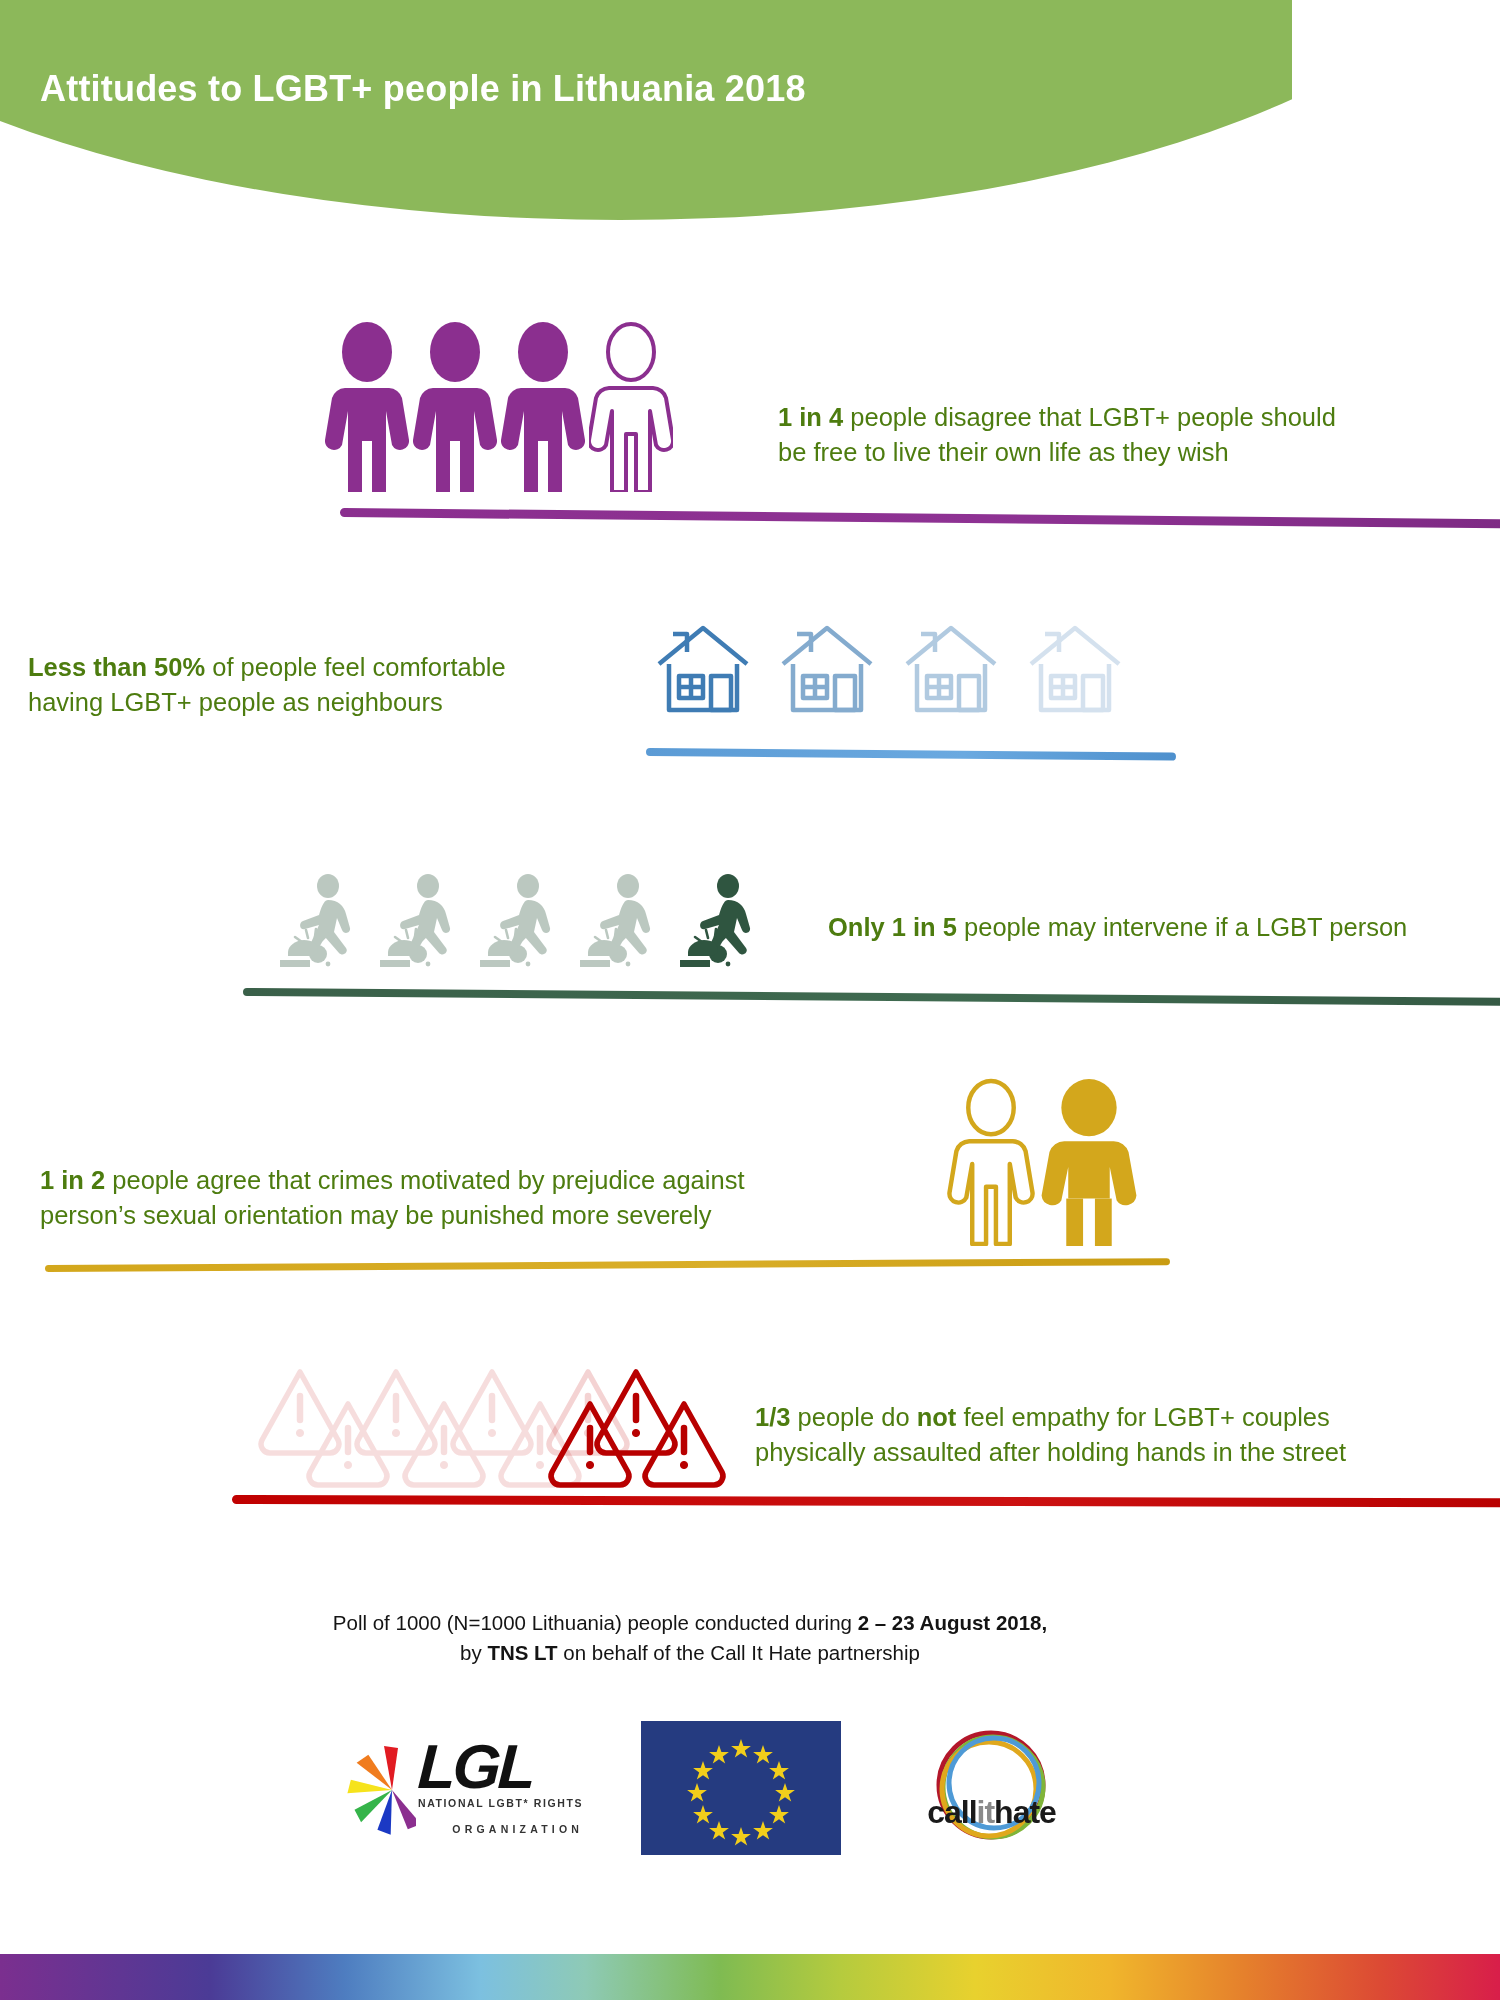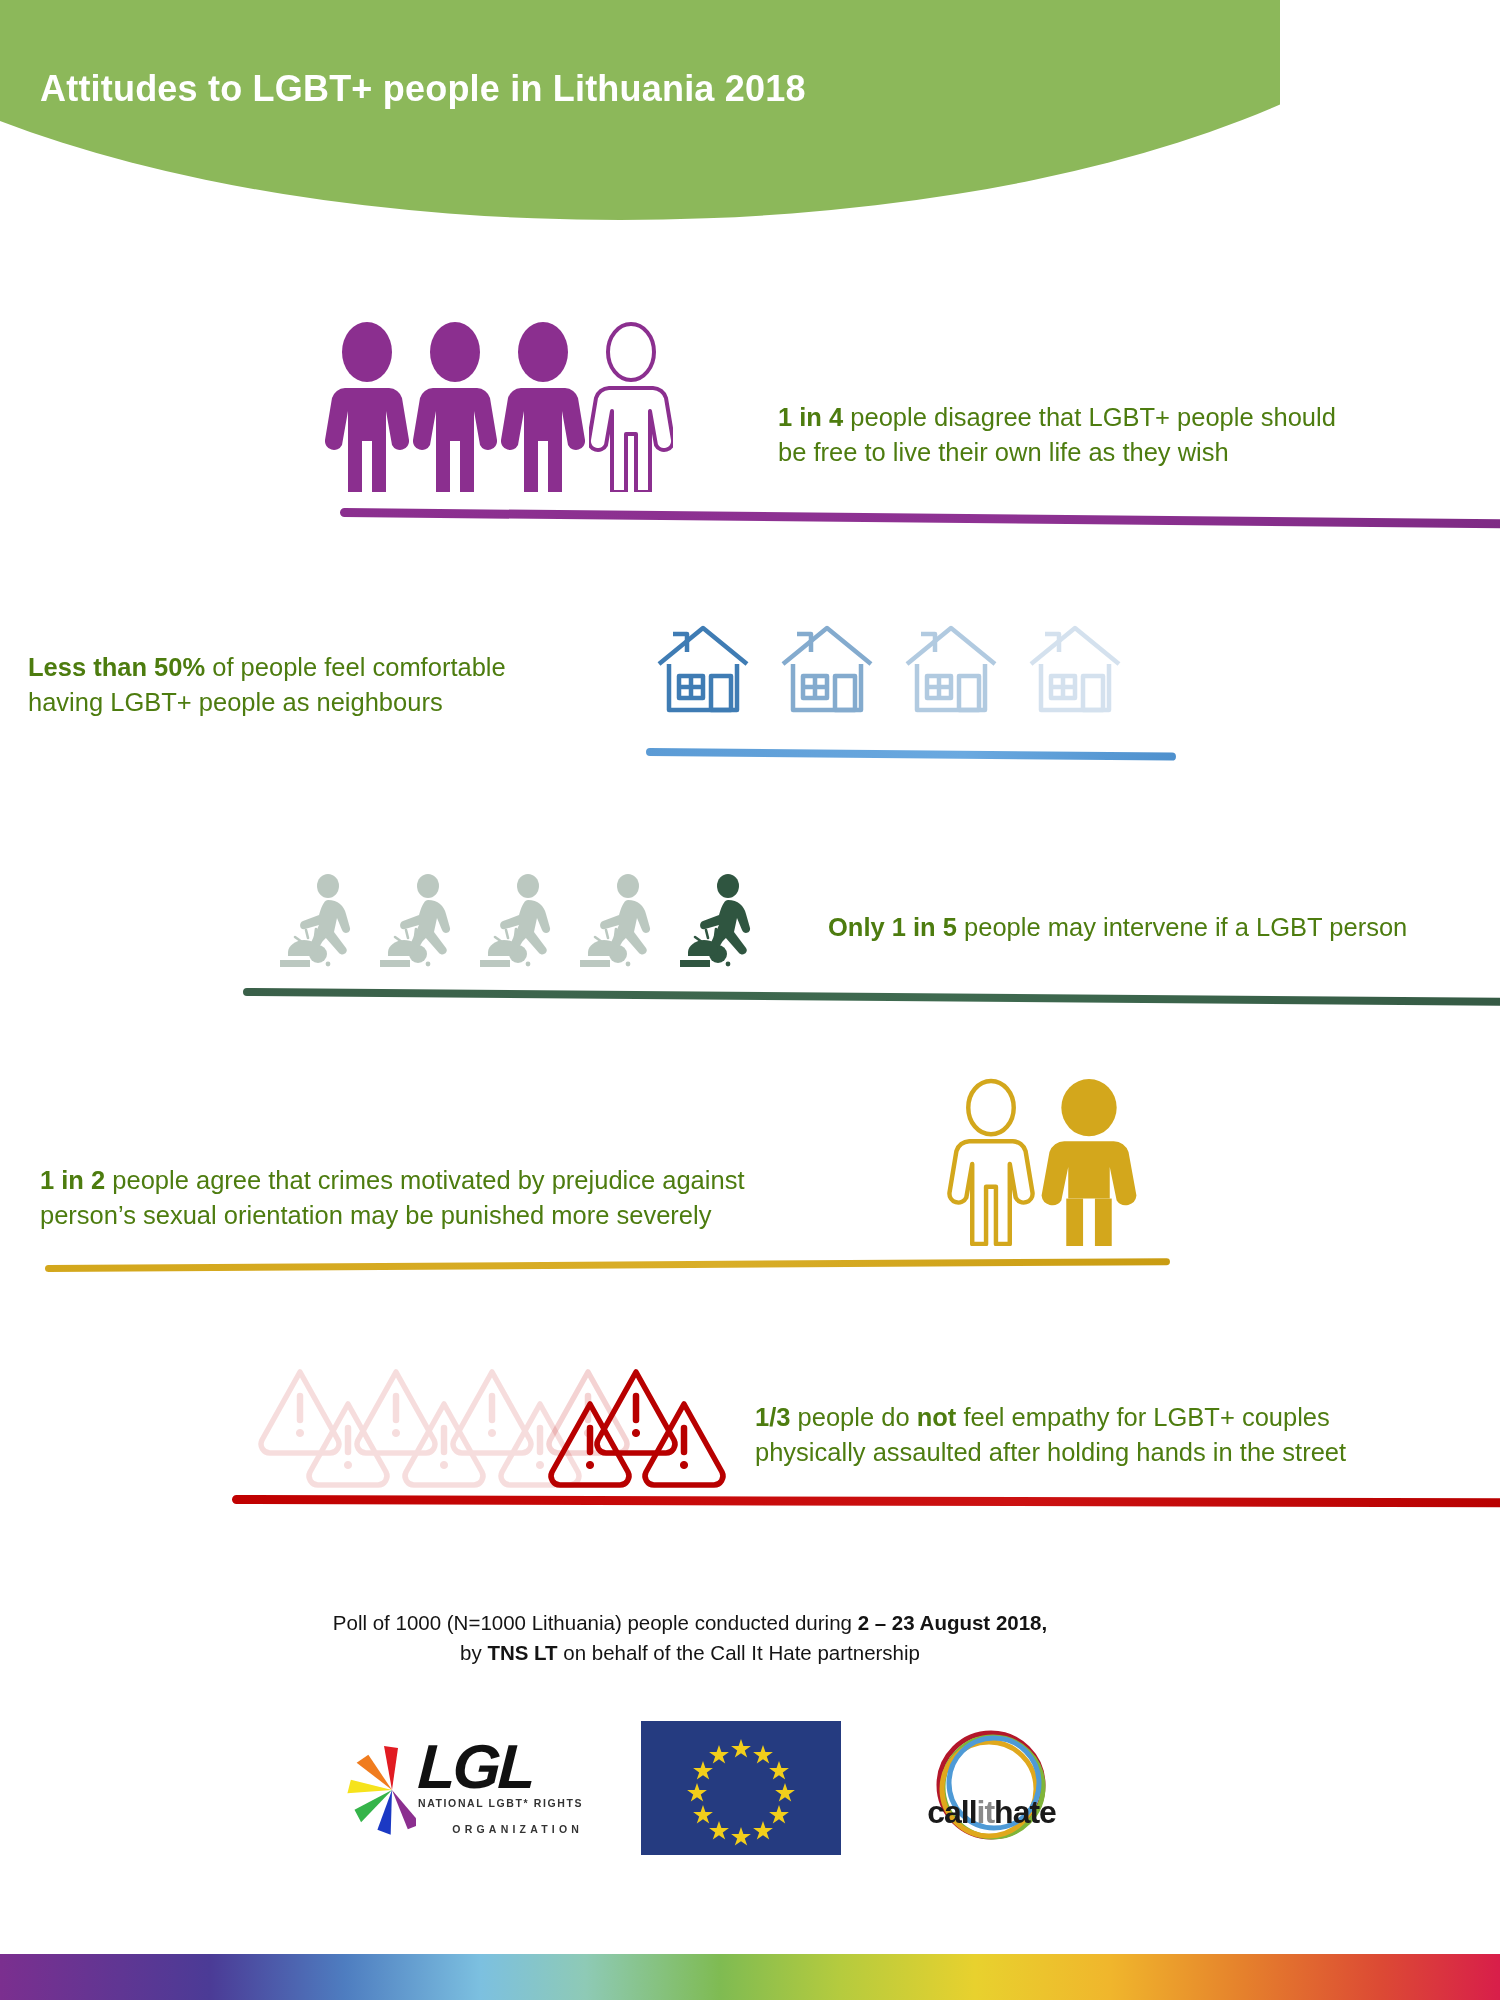--- a/index.html
+++ b/index.html
@@ -16,20 +16,21 @@
     color: #111111;
   }
 
   
   #header-band {
     position: absolute;
     left: 0; top: 0;
     width: 1280px;
     height: 230px;
     overflow: hidden;
+    padding-left: 12px;
   }
   #header-shape {
     position: absolute;
     left: -260px;
     top: -640px;
     width: 1760px;
     height: 860px;
     background: #8cb85a;
     border-radius: 0 0 58% 58% / 0 0 46% 46%;
   }

